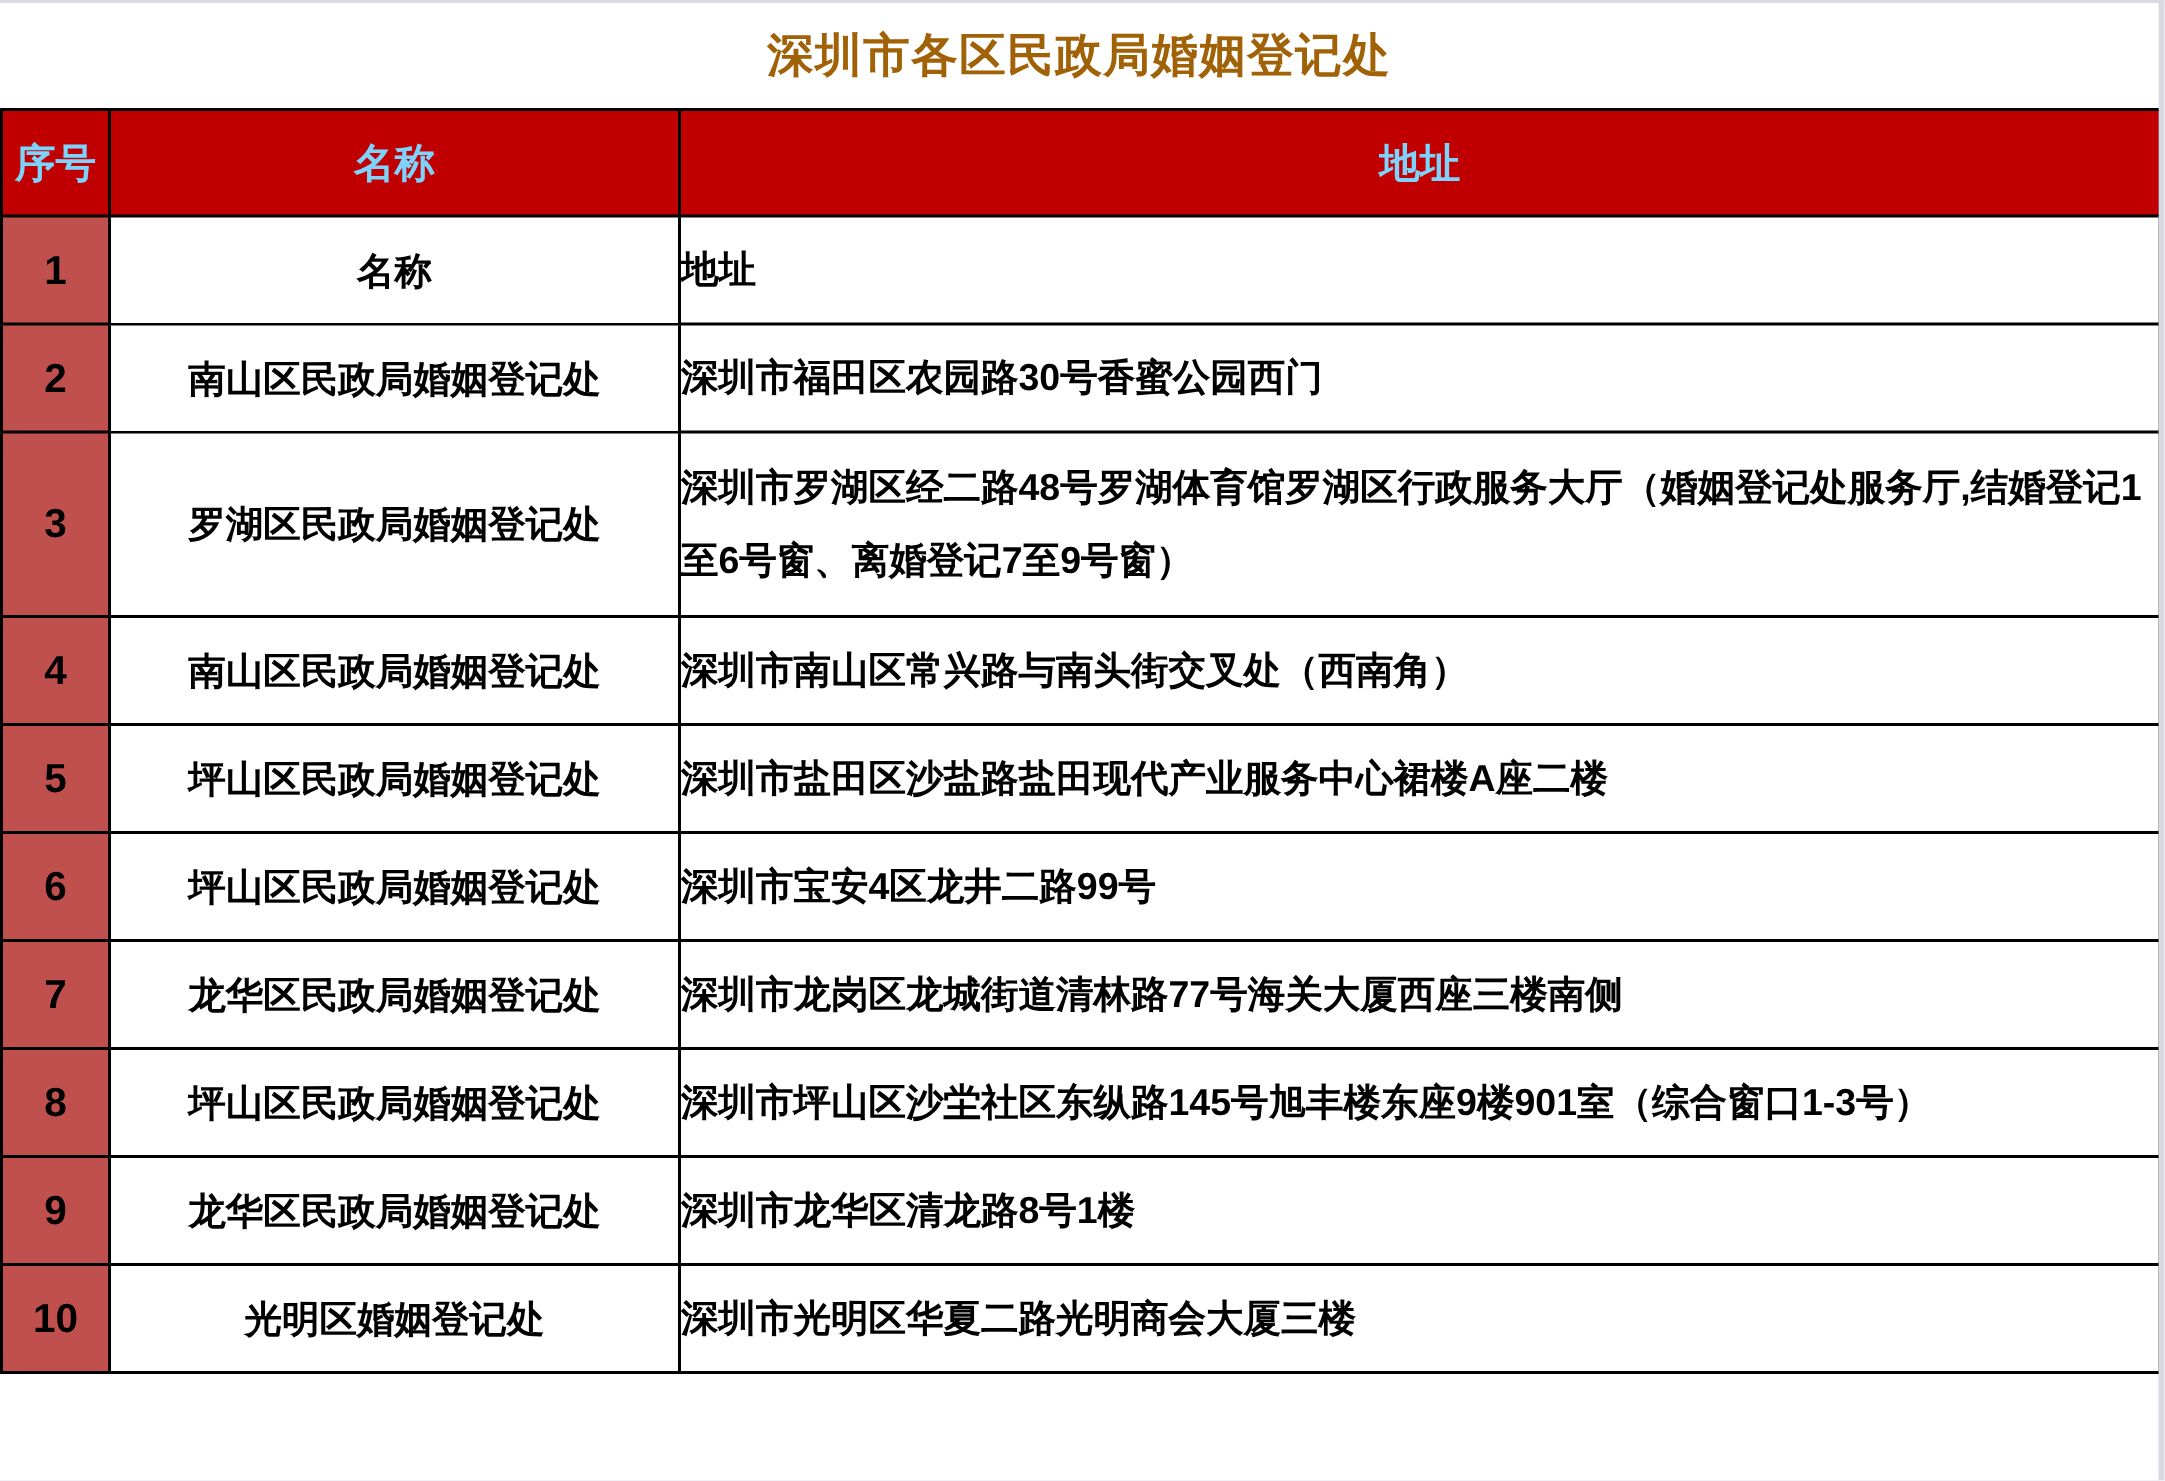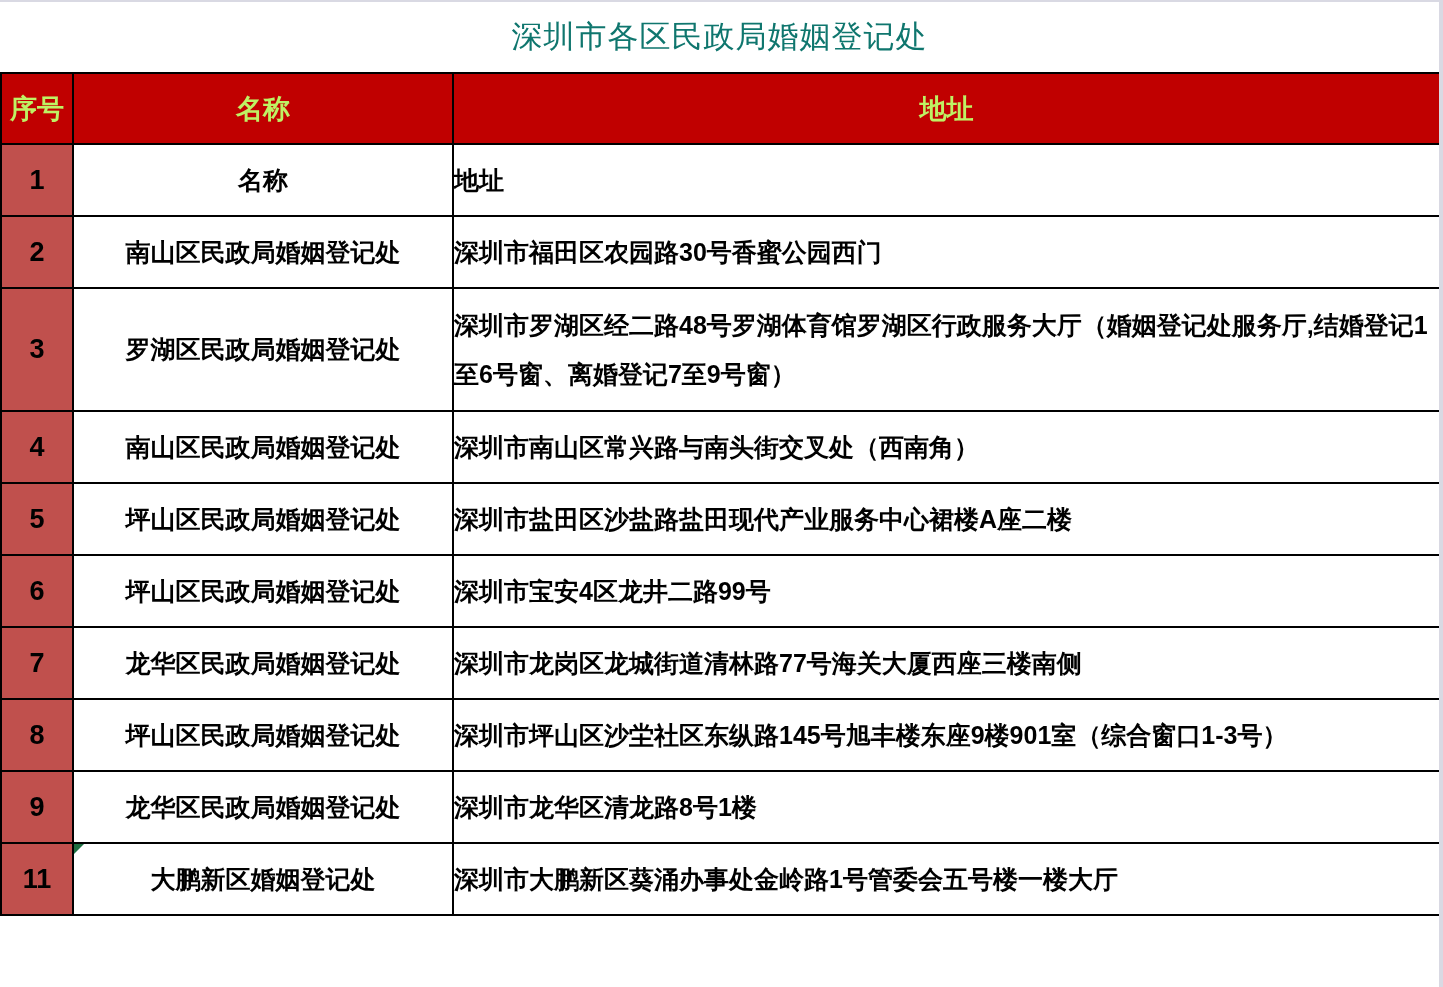--- a/index.html
+++ b/index.html
@@ -7,38 +7,38 @@
     width:1443px;height:987px;background:#ffffff;position:relative;
     font-family:"Liberation Sans","DejaVu Sans",sans-serif;
     box-sizing:border-box;overflow:hidden;
     border-top:2px solid #d9d9e3;border-right:4px solid #d9d9e3;
   }
   .title-bar{
     height:70px;display:flex;align-items:center;justify-content:center;
     background:#ffffff;
   }
   .title-bar .title{
-    font-size:31px;font-weight:400;color:#0f766e;letter-spacing:1px;
+    font-size:31px;font-weight:700;color:#a16207;letter-spacing:1px;
   }
   table.reg-table{
     border-collapse:collapse;table-layout:fixed;width:1439px;
   }
   table.reg-table col.c-no{width:72px;}
   table.reg-table col.c-name{width:380px;}
   table.reg-table col.c-addr{width:987px;}
   table.reg-table th, table.reg-table td{
     border:2px solid #000000;
     font-weight:700;color:#000000;
     vertical-align:middle;
     padding:0;
     box-sizing:border-box;
   }
   tr.header-row{height:71px;}
   tr.header-row th{
-    background:#c00000;color:#bef264;font-size:27px;text-align:center;
+    background:#c00000;color:#7dd3fc;font-size:27px;text-align:center;
   }
   tbody tr{height:72px;}
   tbody tr.tall{height:123px;}
   td.idx{
     background:#c0504d;color:#ffffff;font-size:27px;text-align:center;
   }
   td.name{
     background:#ffffff;font-size:25px;text-align:center;position:relative;
   }
   td.addr{
@@ -112,23 +112,20 @@
         <td class="idx">8</td>
         <td class="name">坪山区民政局婚姻登记处</td>
         <td class="addr">深圳市坪山区沙坣社区东纵路145号旭丰楼东座9楼901室（综合窗口1-3号）</td>
       </tr>
       <tr>
         <td class="idx">9</td>
         <td class="name">龙华区民政局婚姻登记处</td>
         <td class="addr">深圳市龙华区清龙路8号1楼</td>
       </tr>
       <tr>
-        <td class="idx">11</td>
-        <td class="name">
-          <span class="comment-marker"></span>
-          <span>大鹏新区婚姻登记处</span>
-        </td>
-        <td class="addr">深圳市大鹏新区葵涌办事处金岭路1号管委会五号楼一楼大厅</td>
+        <td class="idx">10</td>
+        <td class="name">光明区婚姻登记处</td>
+        <td class="addr">深圳市光明区华夏二路光明商会大厦三楼</td>
       </tr>
     </tbody>
   </table>
 
 </div>
 
 </body></html>

